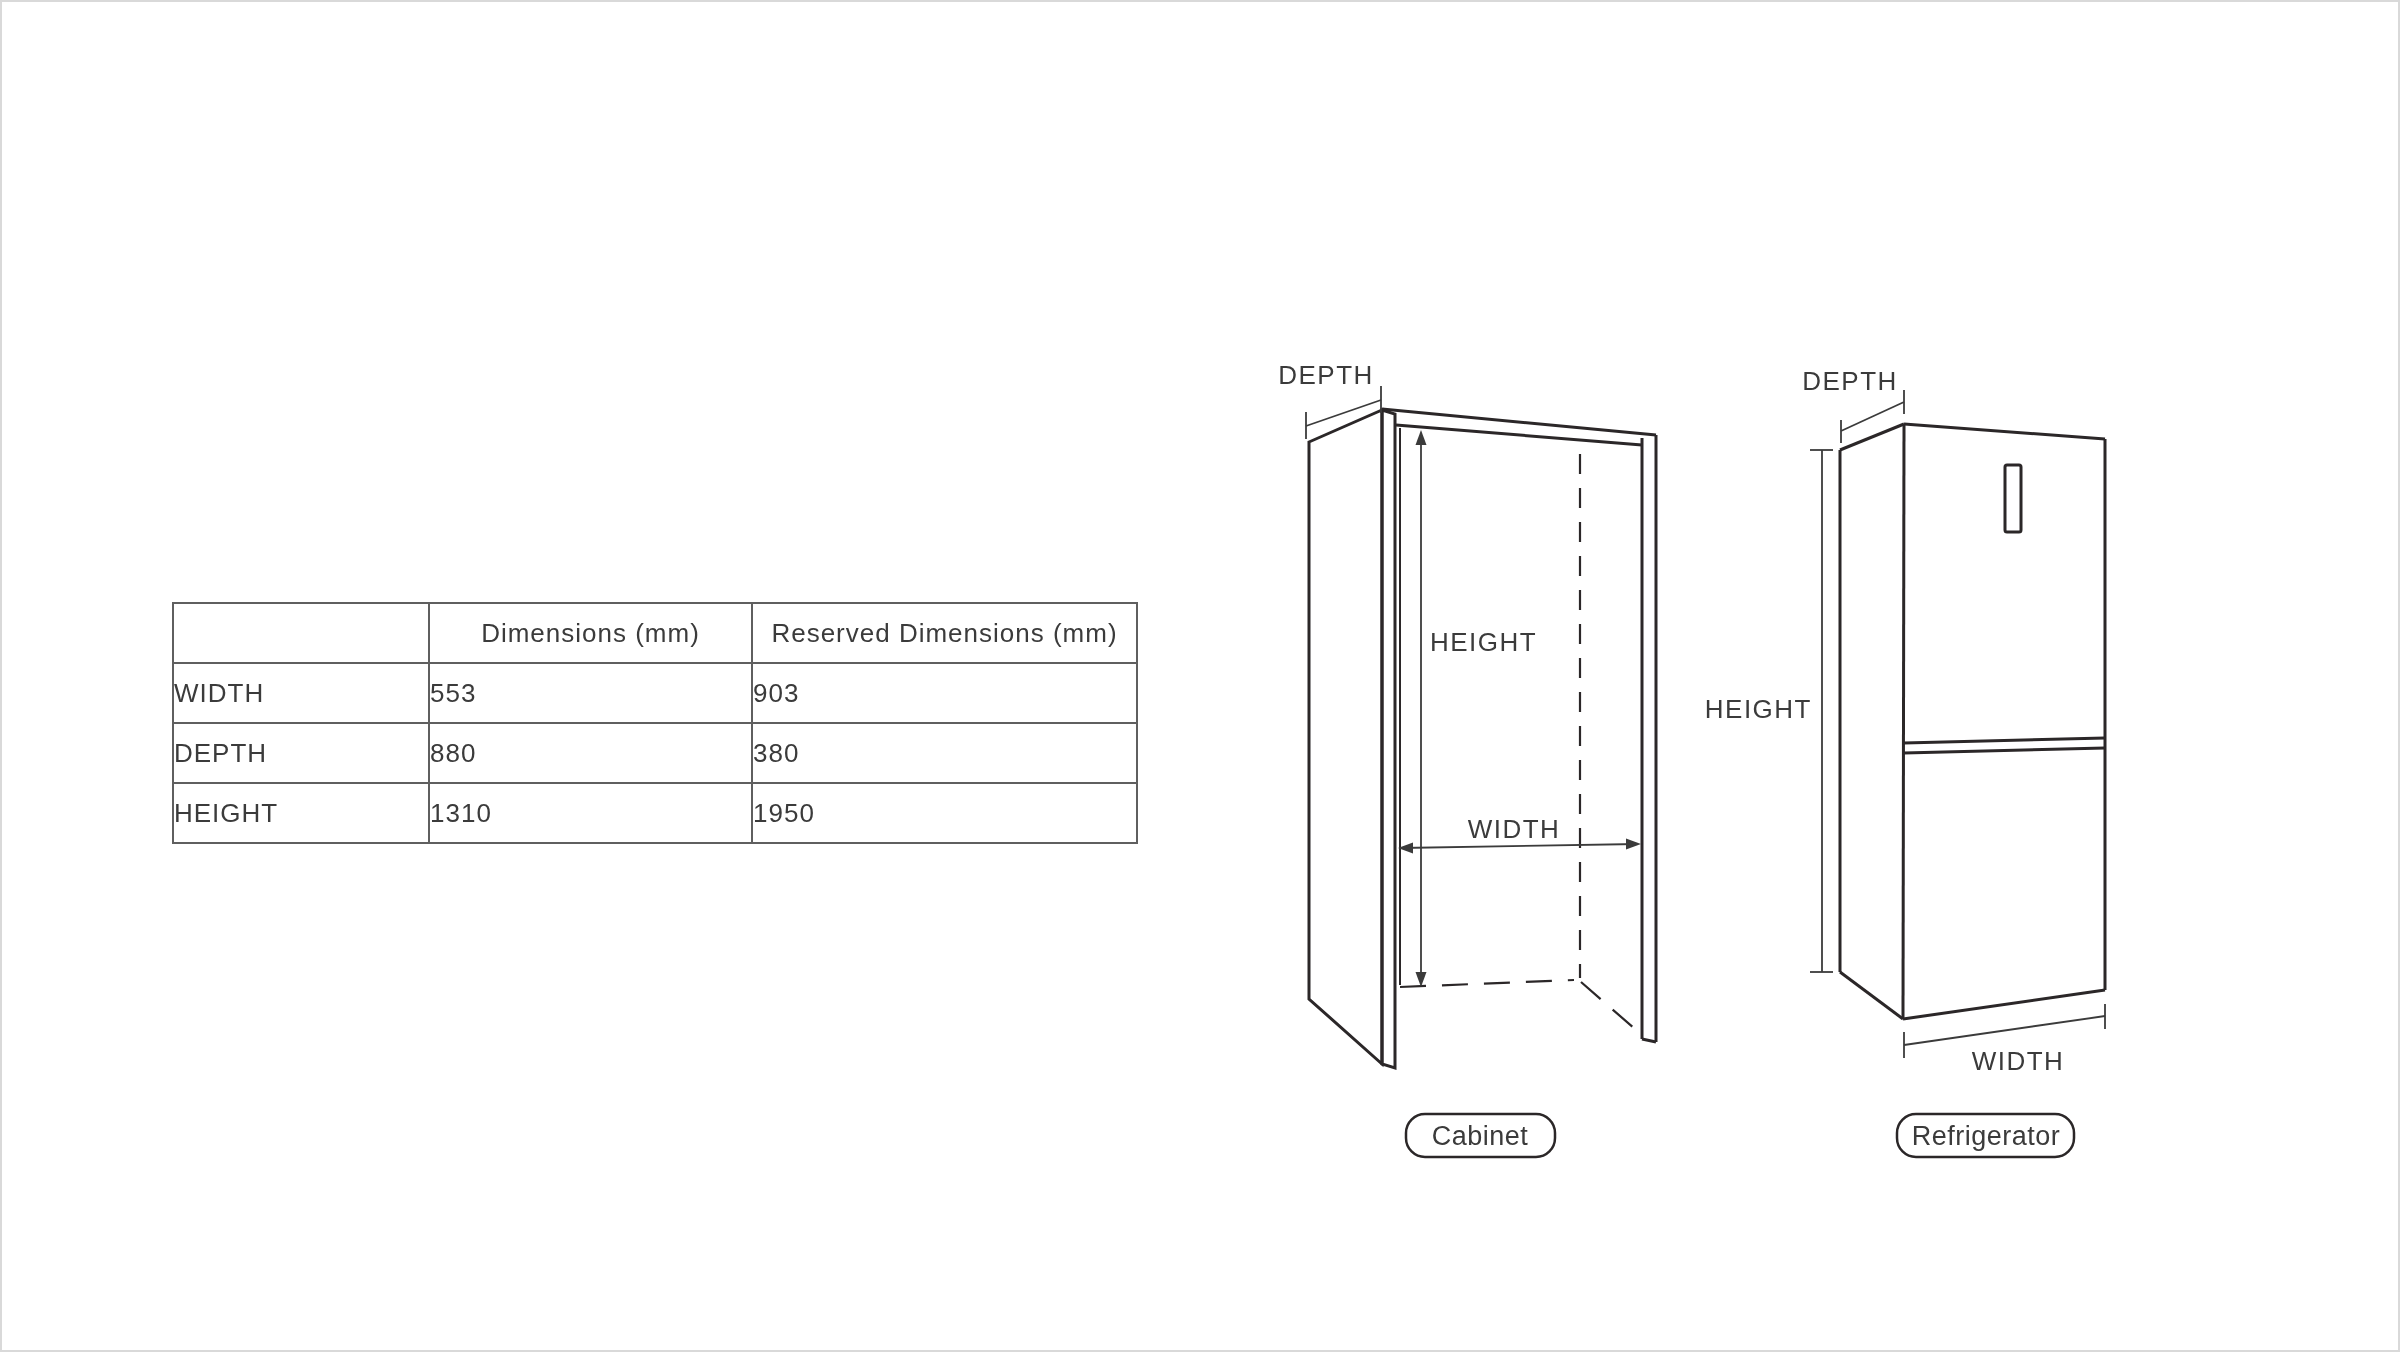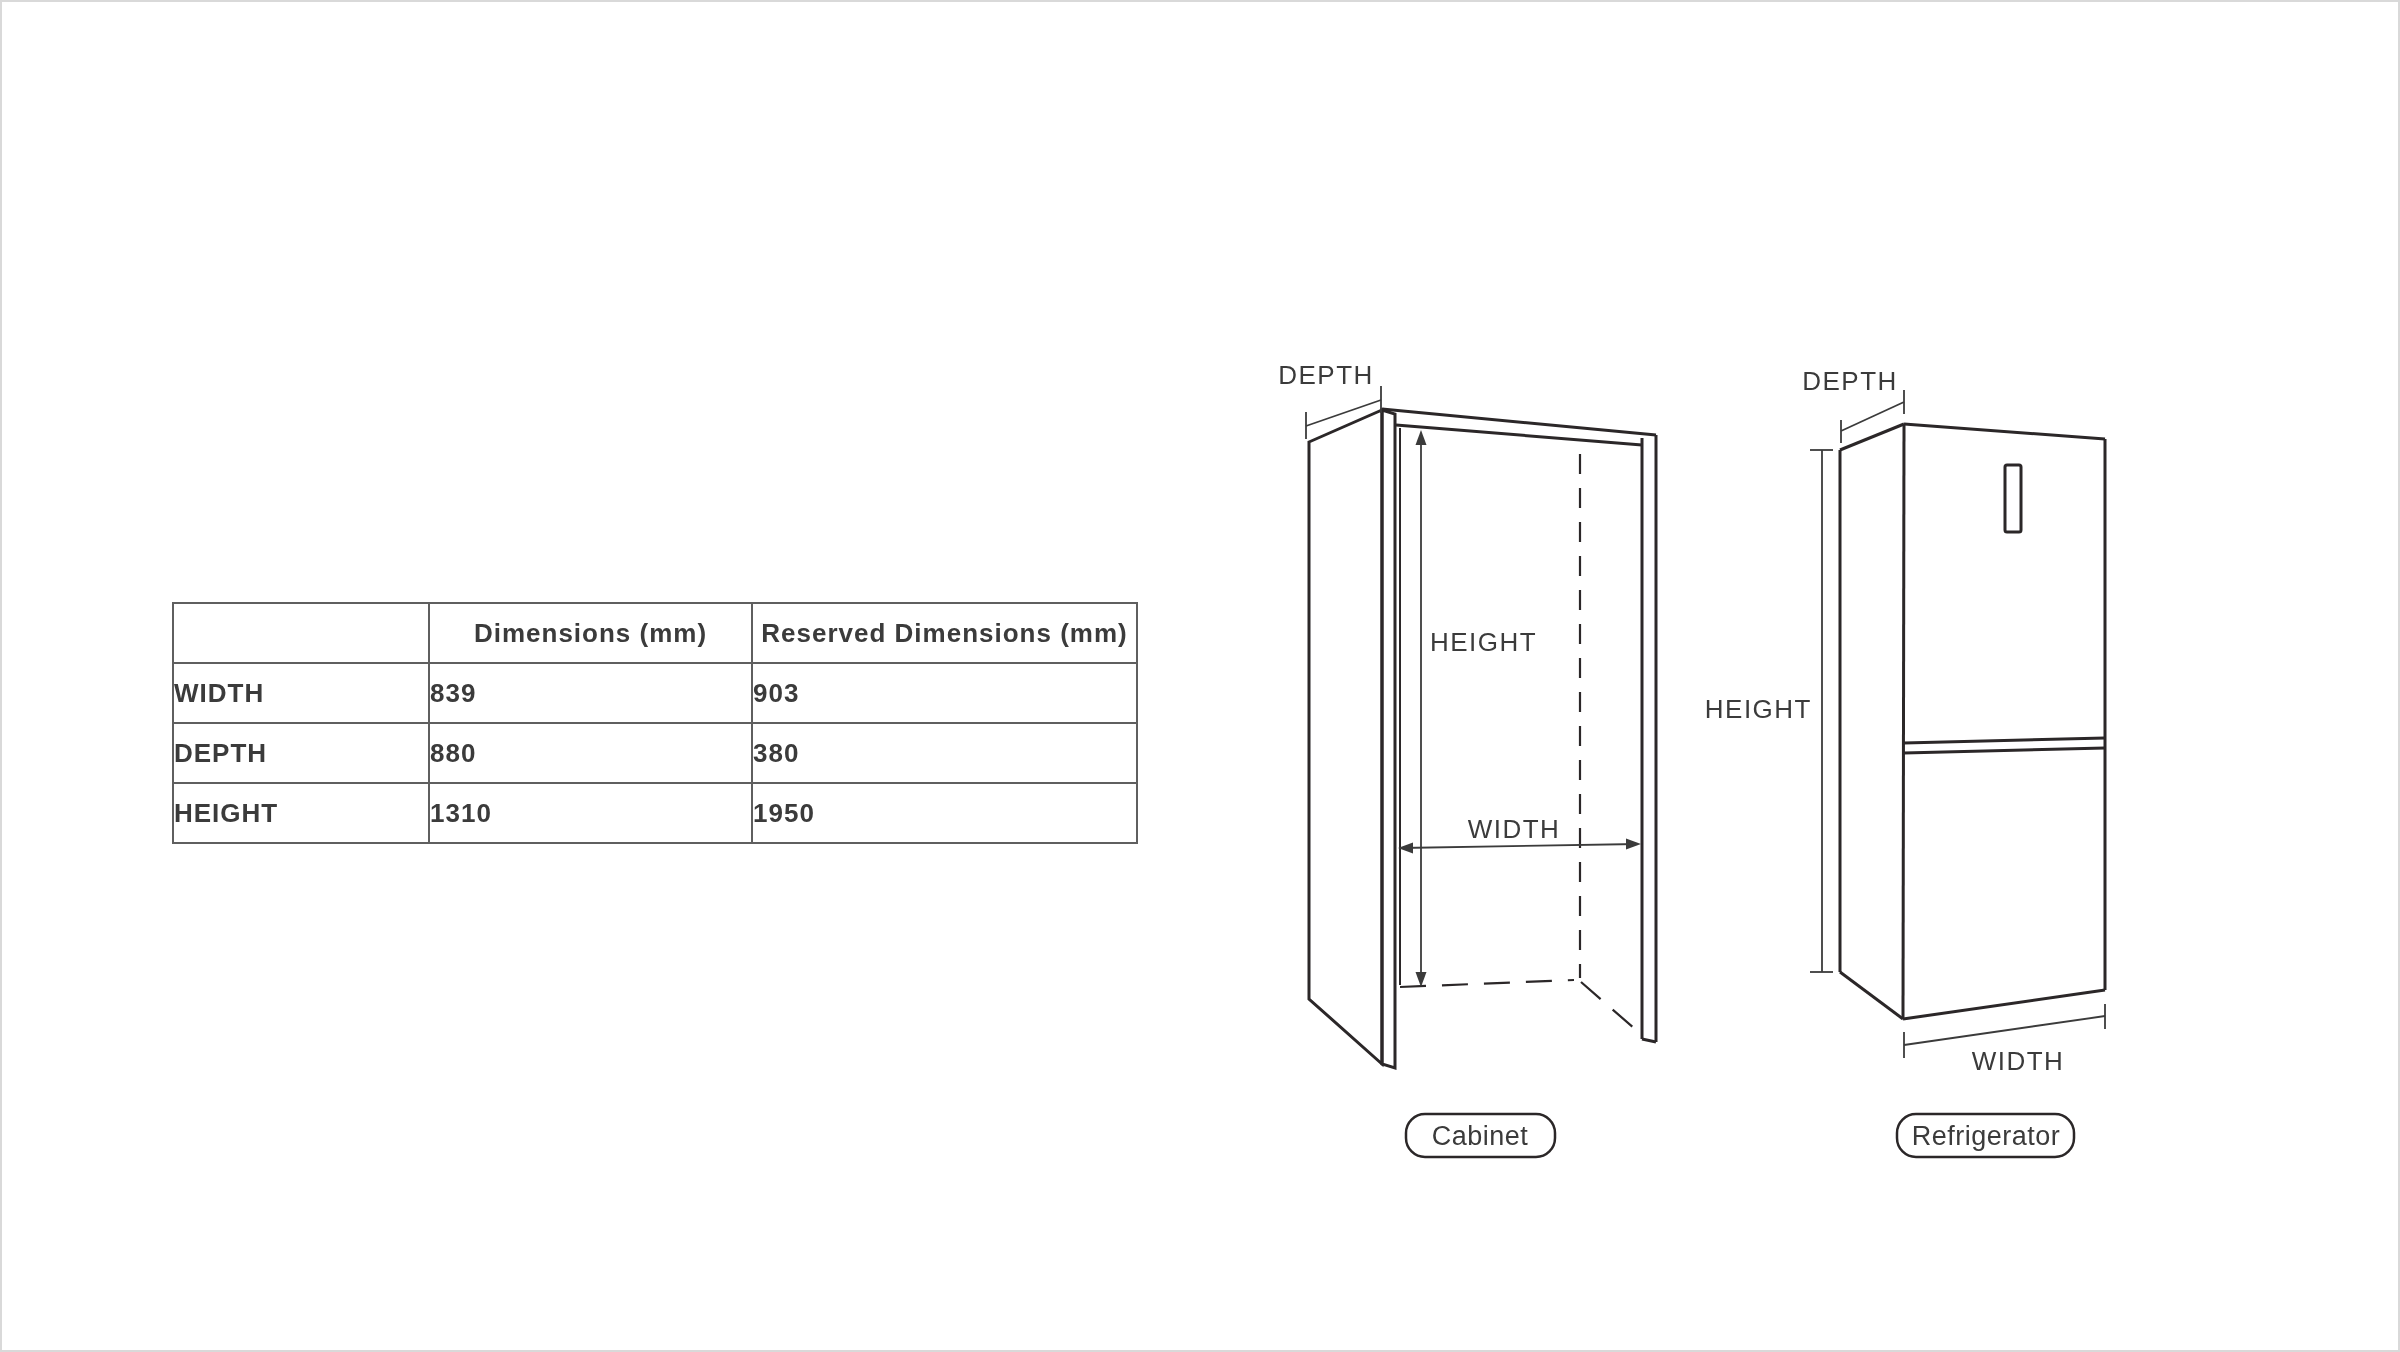--- a/index.html
+++ b/index.html
@@ -23,21 +23,21 @@
     height: 236px;
     border-collapse: collapse;
     table-layout: fixed;
     color: #3b3b3b;
     font-size: 26px;
     letter-spacing: 1px;
   }
   .dims-table td, .dims-table th {
     border: 2px solid #5f5f5f;
     vertical-align: middle;
-    font-weight: 700;
+    font-weight: 400;
     padding: 0;
     height: 58px;
   }
   .col-label    { width: 254px; }
   .col-dim      { width: 321px; }
   .col-reserved { width: 383px; }
 
   
   .drawings {
     position: absolute;
@@ -74,21 +74,21 @@
 
   <table class="dims-table">
     <tbody>
         <tr>
       <th class="col-label"></th>
       <th class="col-dim">Dimensions (mm)</th>
       <th class="col-reserved">Reserved Dimensions (mm)</th>
     </tr>
     <tr>
       <td>WIDTH</td>
-      <td>839</td>
+      <td>553</td>
       <td>903</td>
     </tr>
     <tr>
       <td>DEPTH</td>
       <td>880</td>
       <td>380</td>
     </tr>
     <tr>
       <td>HEIGHT</td>
       <td>1310</td>

